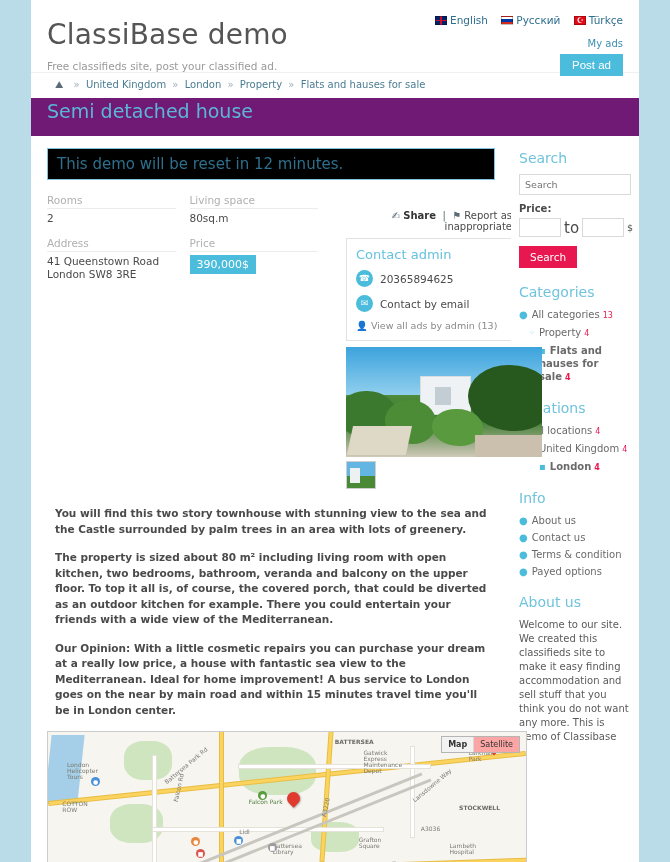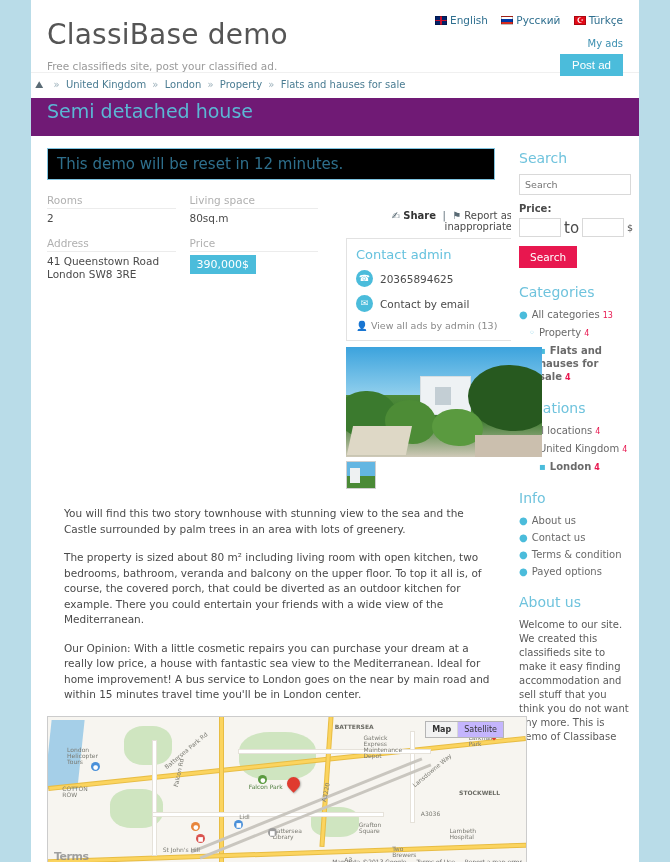--- a/index.html
+++ b/index.html
@@ -24,21 +24,21 @@
   .flag-tr{background:#e30a17;position:relative;}
   .flag-tr:after{content:"\262A";color:#fff;font-size:8px;line-height:7px;position:absolute;left:2px;top:0;}
   .myads{position:absolute;top:38px;right:16px;font-size:10px;}
   .myads a{color:#3b8fb0;text-decoration:none;}
   .brand{font-size:28px;color:#555;font-weight:normal;margin:4px 0 2px 0;letter-spacing:.2px;}
   .tagline{font-size:10.5px;color:#9a9a9a;margin-top:9px;}
   .postad{position:absolute;right:16px;top:54px;background:#4bbcdb;color:#fff;
     padding:5px 12px;font-size:11.5px;border:none;cursor:pointer;}
 
   
-  .crumbs{background:#fff;padding:6px 16px 7px 4px;font-size:10px;color:#6a7b85;border-top:1px solid #f0f0f0;}
+  .crumbs{background:#fff;padding:6px 16px 7px 24px;font-size:10px;color:#6a7b85;border-top:1px solid #f0f0f0;}
   .crumbs a{color:#4a7c92;text-decoration:none;}
   .crumbs .sep{color:#9bb0ba;margin:0 3px;}
   .home-ico{color:#5a6b75;margin-right:4px;}
 
   .titlebar{background:#701a75;padding:2px 16px 14px 16px;}
   .pagetitle{font-size:19px;color:#5bb7d4;font-weight:normal;margin:0;}
 
   
   .body{display:flex;background:transparent;}
   .content{width:480px;background:#fff;padding:12px 16px 0 16px;box-sizing:border-box;}
@@ -86,21 +86,21 @@
   .b4{left:44%;top:56%;width:26%;height:34%;background:#5a9a3f;}
   .path{position:absolute;left:2%;bottom:2%;width:30%;height:26%;background:#ded8c6;transform:skewX(-12deg);}
   .wall{position:absolute;right:0;bottom:0;width:34%;height:20%;background:#cbbfae;}
   .thumbs{margin-top:4px;}
   .thumb{width:28px;height:26px;border:1px solid #cfcfcf;display:inline-block;position:relative;overflow:hidden;background:#8fd0ec;}
   .thumb .tsky{position:absolute;inset:0 0 45% 0;background:#63b6e2;}
   .thumb .tgr{position:absolute;left:0;bottom:0;width:100%;height:48%;background:#4a8a36;}
   .thumb .twl{position:absolute;left:12%;top:22%;width:34%;height:58%;background:#eef1f2;}
 
   .desc{font-size:10.5px;line-height:15.5px;color:#4a4a4a;margin-top:14px;}
-  .desc p{margin:0 0 13px 17px;}
+  .desc p{margin:0 0 13px 8px;font-weight:bold;}
 
   
   .mapwrap{position:relative;width:480px;height:152px;margin:6px 0 0 0;border:1px solid #ccc;
     box-sizing:border-box;overflow:hidden;background:#f4f2ee;}
   .mapbg{position:absolute;inset:0;background:#f7f5f0;}
   .water{position:absolute;left:0;top:2%;width:7%;height:46%;background:#a5cfe8;transform:skewX(-6deg);}
   .green{position:absolute;background:#cfe5c0;border-radius:40%;}
   .g1{left:16%;top:6%;width:10%;height:26%;}
   .g2{left:40%;top:10%;width:16%;height:32%;}
   .g3{left:13%;top:48%;width:11%;height:26%;}
@@ -113,21 +113,21 @@
   .maplbl{position:absolute;font-size:6px;color:#7a7a72;white-space:nowrap;}
   .maplbl.dk{color:#6b6b64;font-weight:bold;}
   .rot{transform:rotate(-40deg);transform-origin:left top;}
   .rotv{transform:rotate(-78deg);transform-origin:left top;}
   .marker{position:absolute;left:50%;top:40%;width:13px;height:13px;background:#e03b2f;
     border-radius:50% 50% 50% 0;transform:rotate(-45deg);box-shadow:0 1px 2px rgba(0,0,0,.35);}
   .marker2{position:absolute;left:92%;top:6%;width:12px;height:12px;background:#e03b2f;
     border-radius:50% 50% 50% 0;transform:rotate(-45deg);}
   .poi{position:absolute;width:9px;height:9px;border-radius:50%;font-size:6px;color:#fff;
     line-height:9px;text-align:center;}
-  .mapctrl{position:absolute;right:22px;top:4px;display:flex;background:#c4b5fd;border:1px solid #b5b5b5;
+  .mapctrl{position:absolute;right:6px;top:4px;display:flex;background:#fca5a5;border:1px solid #b5b5b5;
     font-size:8px;color:#333;}
   .mapctrl span{padding:3px 6px;}
   .mapctrl .sel{background:#f2f2f2;border-right:1px solid #d8d8d8;font-weight:bold;}
   .gmlogo{position:absolute;left:6px;bottom:4px;font-size:11px;color:#8a8a8a;font-weight:bold;letter-spacing:-.5px;opacity:.8;}
   .mapattr{position:absolute;right:4px;bottom:2px;font-size:6px;color:#6d6d6d;}
   .mapattr span{margin-left:8px;}
 
   .metaline{font-size:10px;color:#7a7a7a;margin:9px 0 0 0;}
   .metaline a{color:#6a6a6a;text-decoration:none;}
 

